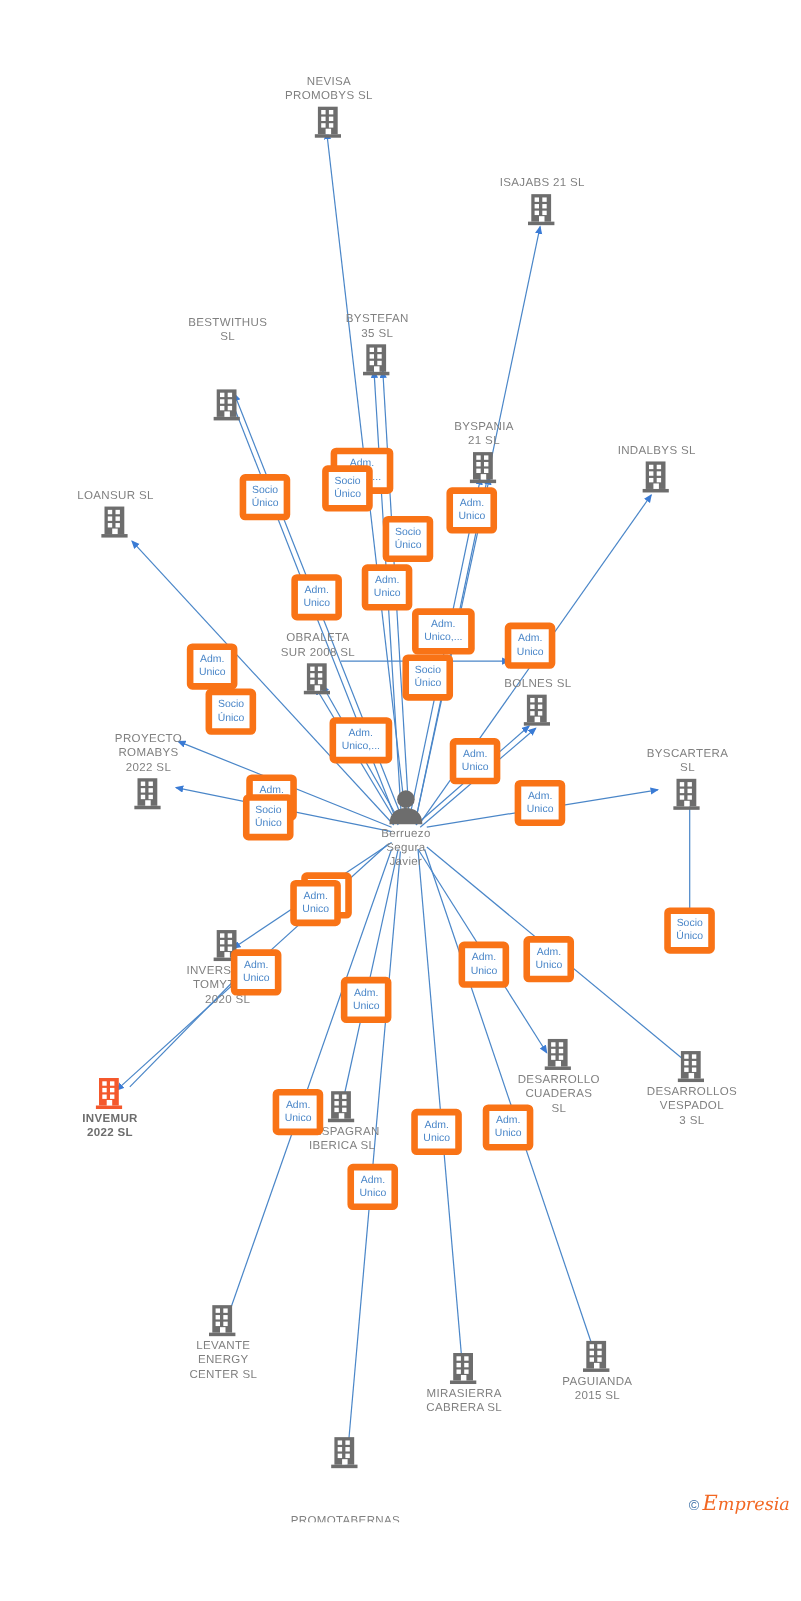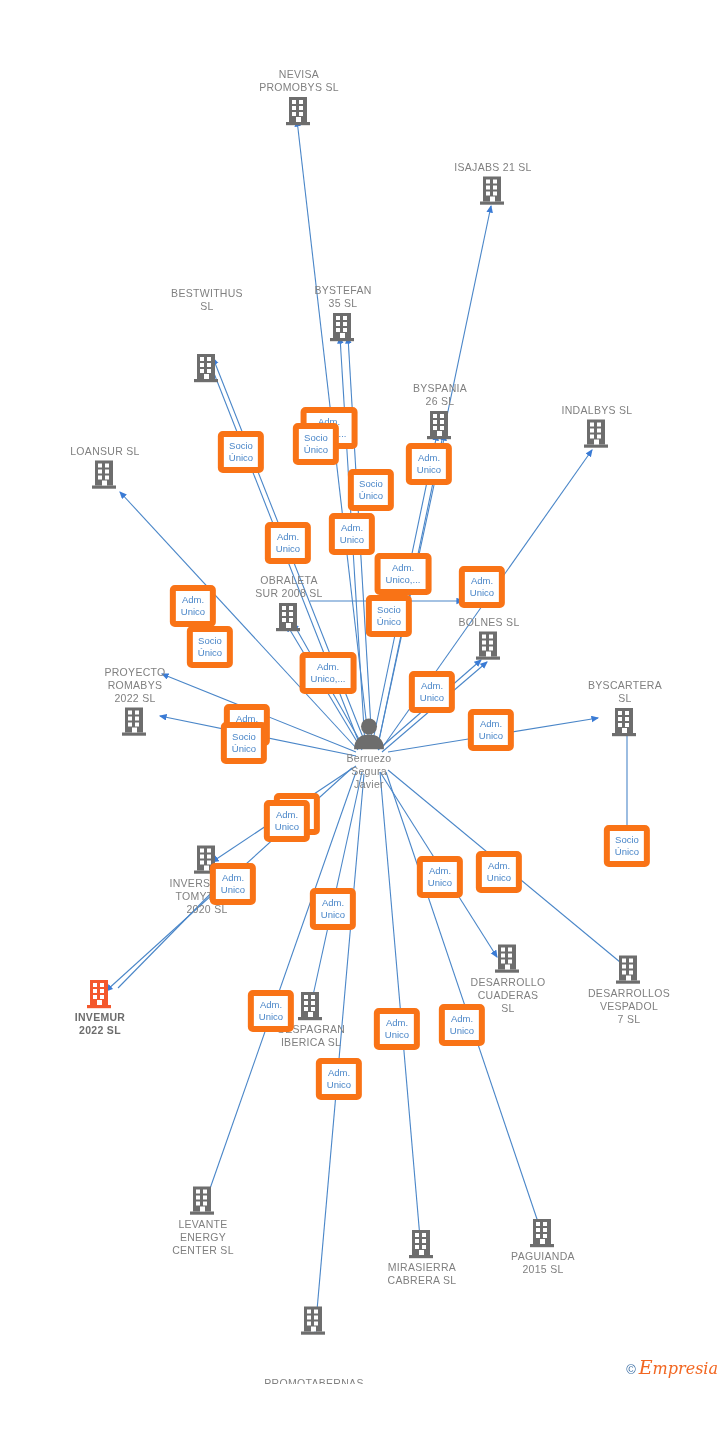--- a/index.html
+++ b/index.html
@@ -187,21 +187,21 @@
             <rect x="0" y="26" width="24" height="3.2" fill="#6d6d6d"></rect>
             <rect x="6" y="4" width="4" height="4" fill="#fff"></rect>
             <rect x="13" y="4" width="4" height="4" fill="#fff"></rect>
             <rect x="6" y="10" width="4" height="4" fill="#fff"></rect>
             <rect x="13" y="10" width="4" height="4" fill="#fff"></rect>
             <rect x="6" y="16" width="4" height="4" fill="#fff"></rect>
             <rect x="13" y="16" width="4" height="4" fill="#fff"></rect>
             <rect x="10" y="21" width="5" height="5" fill="#fff"></rect>
           </svg></div>
         <div class="node-label">BYSPANIA
-26  SL</div>
+21  SL</div>
       </div>
       <div class="node label-above" style="left: 597px; top: 425px;">
         <div class="node-icon"><svg width="26" height="30" viewBox="0 0 26 30" xmlns="http://www.w3.org/2000/svg">
             <rect x="3" y="1" width="18" height="25" fill="#6d6d6d"></rect>
             <rect x="0" y="26" width="24" height="3.2" fill="#6d6d6d"></rect>
             <rect x="6" y="4" width="4" height="4" fill="#fff"></rect>
             <rect x="13" y="4" width="4" height="4" fill="#fff"></rect>
             <rect x="6" y="10" width="4" height="4" fill="#fff"></rect>
             <rect x="13" y="10" width="4" height="4" fill="#fff"></rect>
             <rect x="6" y="16" width="4" height="4" fill="#fff"></rect>
@@ -323,21 +323,21 @@
             <rect x="6" y="4" width="4" height="4" fill="#fff"></rect>
             <rect x="13" y="4" width="4" height="4" fill="#fff"></rect>
             <rect x="6" y="10" width="4" height="4" fill="#fff"></rect>
             <rect x="13" y="10" width="4" height="4" fill="#fff"></rect>
             <rect x="6" y="16" width="4" height="4" fill="#fff"></rect>
             <rect x="13" y="16" width="4" height="4" fill="#fff"></rect>
             <rect x="10" y="21" width="5" height="5" fill="#fff"></rect>
           </svg></div>
         <div class="node-label">DESARROLLOS
 VESPADOL
-7  SL</div>
+3  SL</div>
       </div>
       <div class="node focal" style="left: 100px; top: 1009px;">
         <div class="node-icon"><svg width="26" height="30" viewBox="0 0 26 30" xmlns="http://www.w3.org/2000/svg">
             <rect x="3" y="1" width="18" height="25" fill="#f4582c"></rect>
             <rect x="0" y="26" width="24" height="3.2" fill="#f4582c"></rect>
             <rect x="6" y="4" width="4" height="4" fill="#fff"></rect>
             <rect x="13" y="4" width="4" height="4" fill="#fff"></rect>
             <rect x="6" y="10" width="4" height="4" fill="#fff"></rect>
             <rect x="13" y="10" width="4" height="4" fill="#fff"></rect>
             <rect x="6" y="16" width="4" height="4" fill="#fff"></rect>

